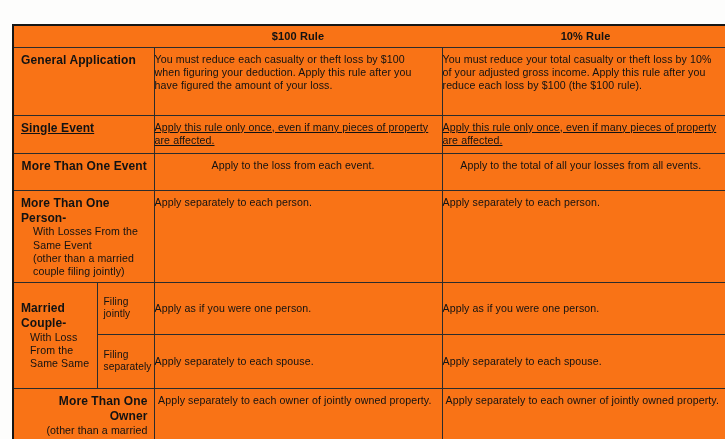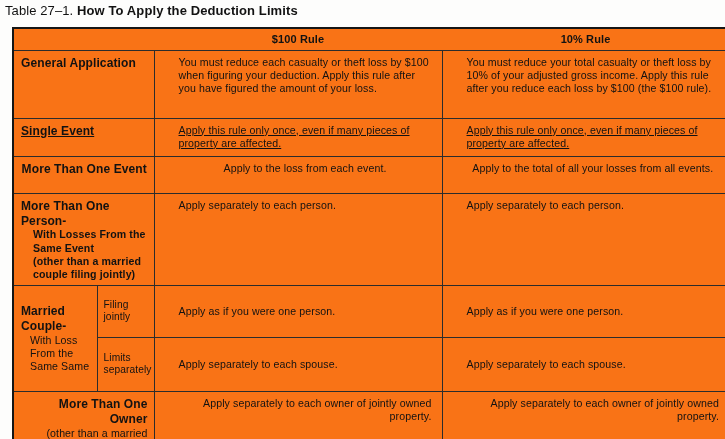--- a/index.html
+++ b/index.html
@@ -59,41 +59,37 @@
     border-right: 0;
     text-align: center;
     font-weight: bold;
     font-size: 11px;
     padding: 4px 0 3px 0;
     vertical-align: middle;
   }
 
   td.label { padding: 5px 6px 4px 7px; }
   .lbl-main { font-weight: bold; font-size: 12px; }
-  .lbl-sub  { font-weight: bold; padding-left: 12px; }
+  .lbl-sub  { font-weight: normal; padding-left: 12px; }
   .lbl-sub-sm { font-weight: normal; padding-left: 9px; }
 
-  td.rule { padding: 5px 10px 4px 24px; }
+  td.rule { padding: 5px 10px 4px 0; }
 
   td.filing {
     padding: 4px 2px 4px 6px;
     font-size: 10.2px;
     vertical-align: middle;
   }
   .v-mid { vertical-align: middle; }
 </style>
 </head>
 <body>
 
 <div class="page">
 
-  <div class="doc-title">
-    <span class="t-prefix">Table 27–1.</span>
-    <span class="t-main">How To Apply the Deduction Limits</span>
-  </div>
 
   <table class="limits-table">
     <colgroup>
       <col class="c-a">
         <col class="c-b">
         <col class="c-r">
         <col class="c-r">
     </colgroup>
     <tbody>
 
@@ -141,21 +137,21 @@
         <td class="label v-mid" rowspan="2">
           <div class="lbl-main">Married Couple-</div>
           <div class="lbl-sub-sm">With Loss From the Same Same</div>
         </td>
         <td class="filing">Filing jointly</td>
         <td class="rule v-mid">Apply as if you were one person.</td>
         <td class="rule v-mid">Apply as if you were one person.</td>
       </tr>
 
       <tr class="h-r5b">
-        <td class="filing">Limits separately</td>
+        <td class="filing">Filing separately</td>
         <td class="rule v-mid">Apply separately to each spouse.</td>
         <td class="rule v-mid">Apply separately to each spouse.</td>
       </tr>
 
       <tr class="h-r6">
         <td class="label" colspan="2">
           <div class="lbl-main">More Than One Owner</div>
           <div class="lbl-sub-sm">(other than a married couple filing jointly)</div>
         </td>
         <td class="rule">Apply separately to each owner of jointly owned property.</td>

